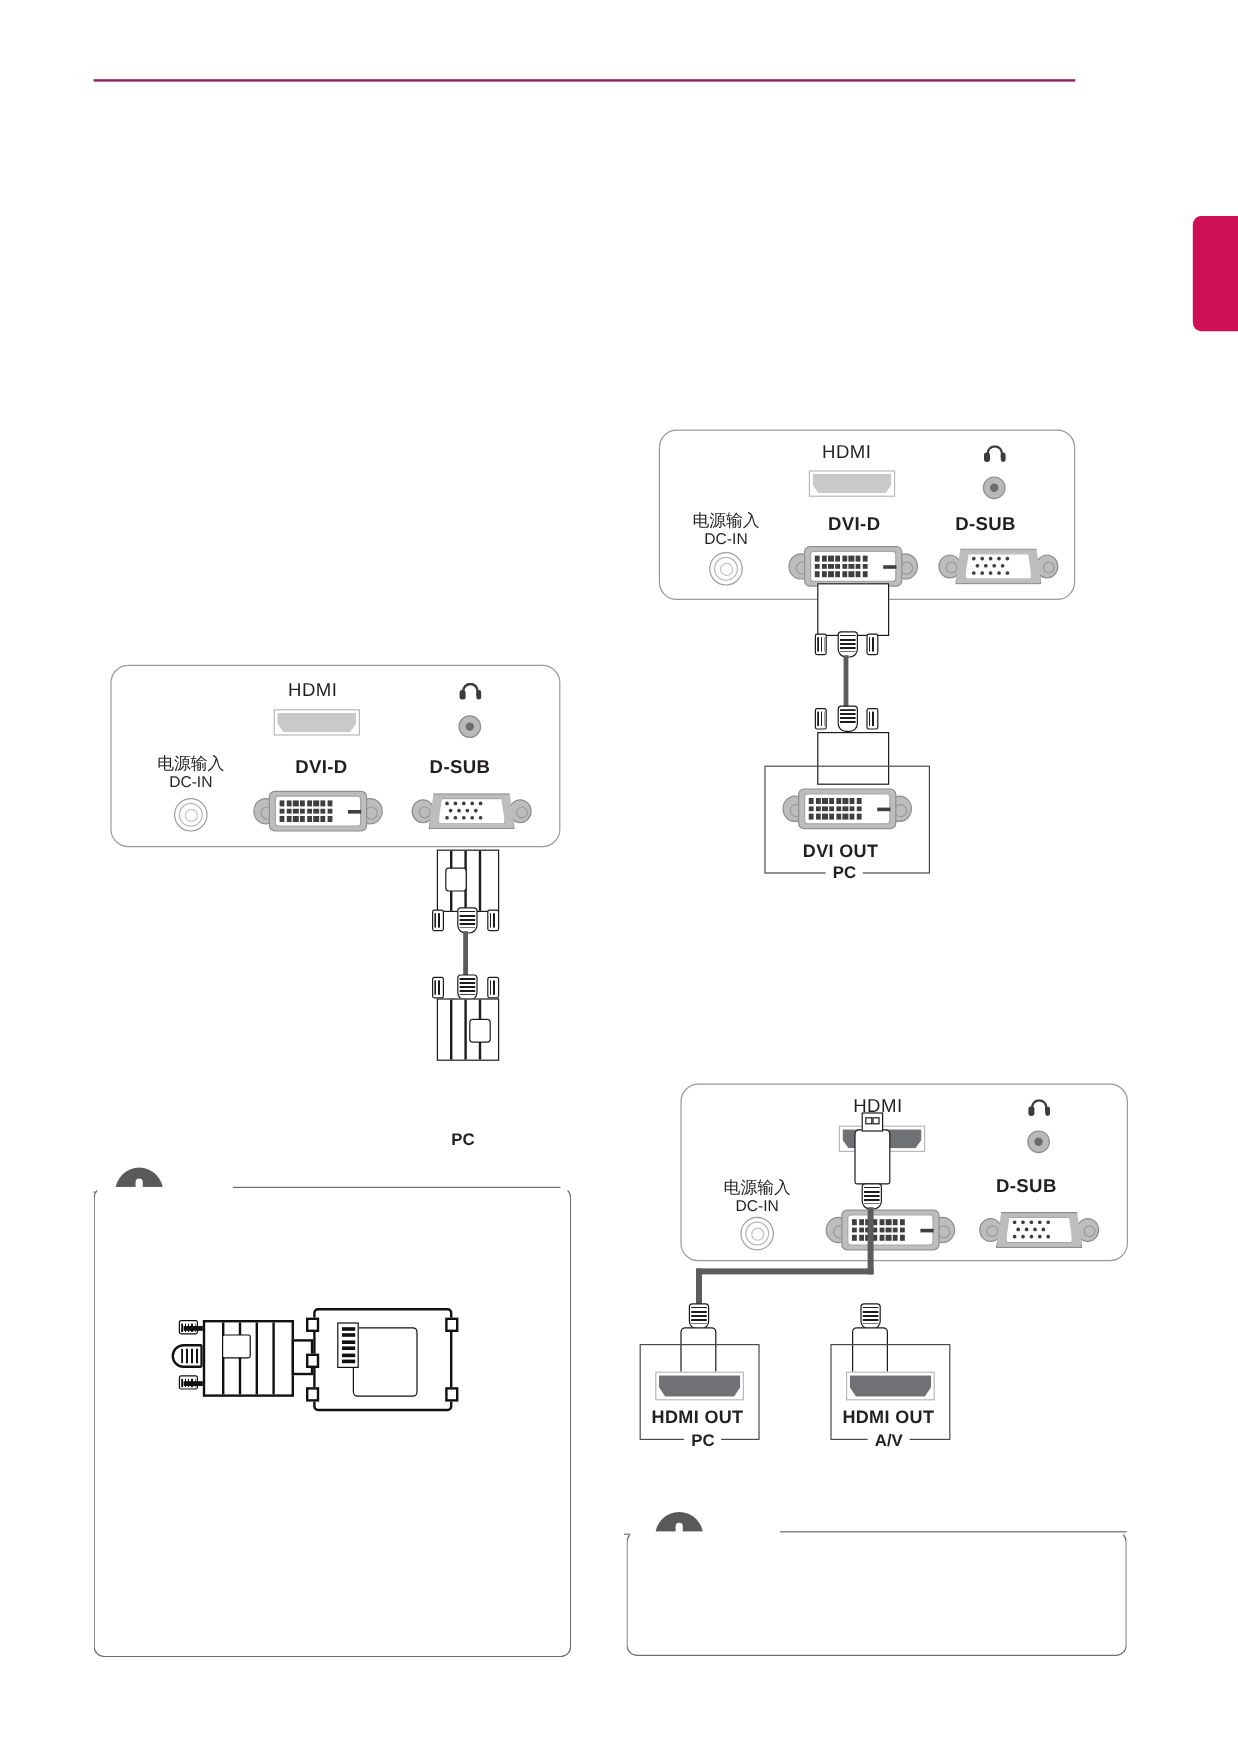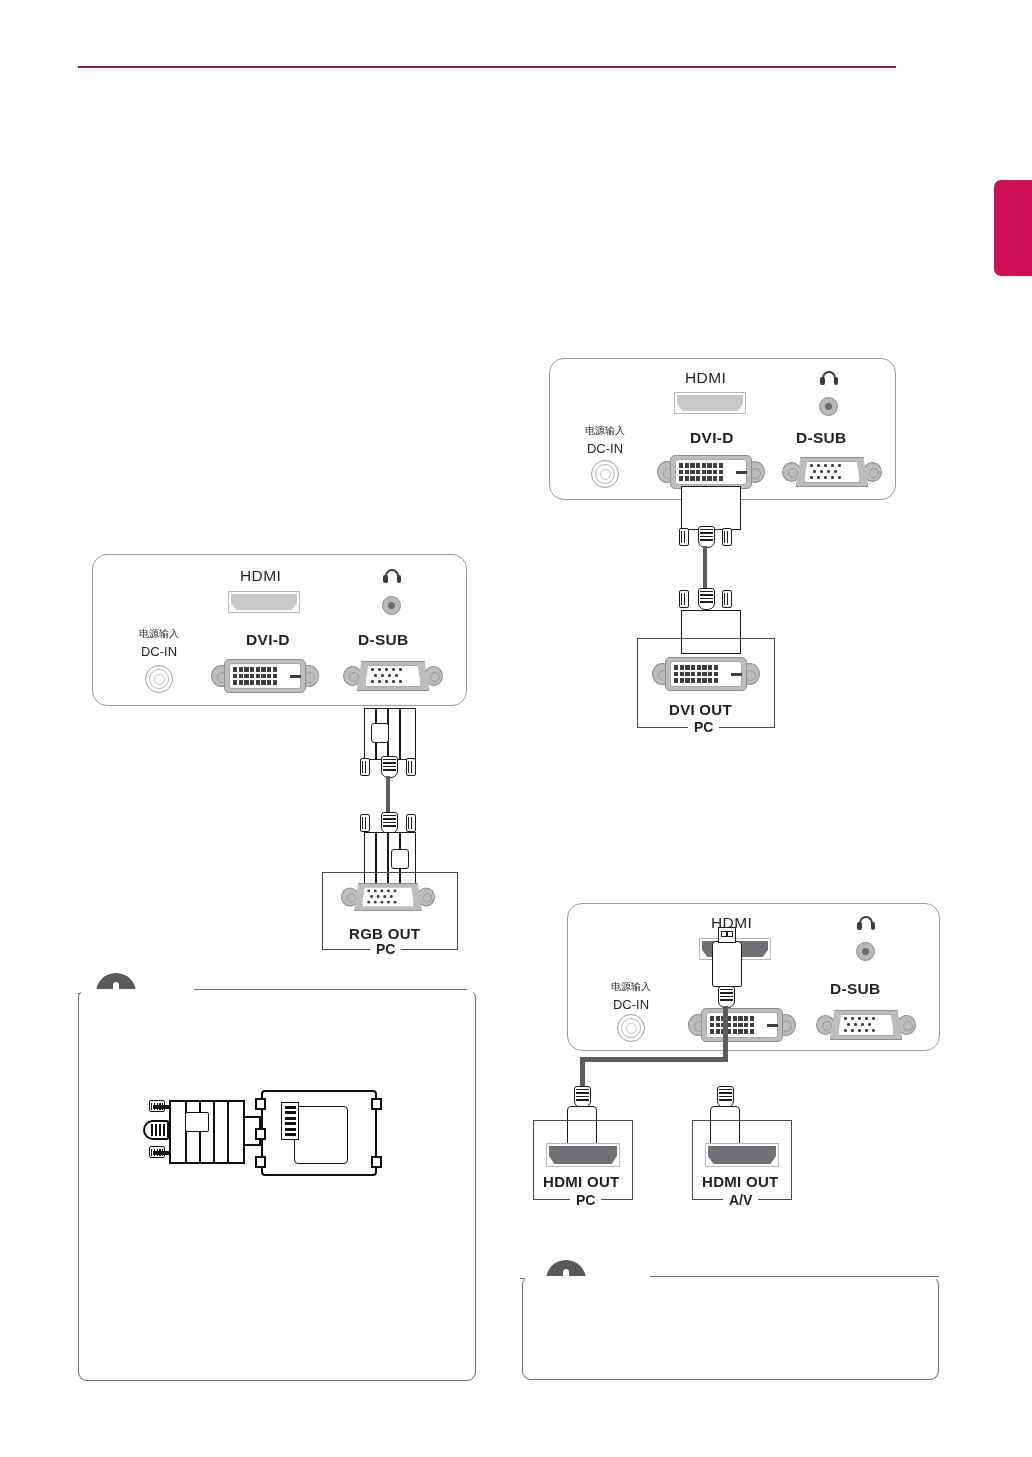--- a/index.html
+++ b/index.html
@@ -22,21 +22,21 @@
   }
 
   
   .panel{
     position:absolute;border:1.6px solid #9a9a9a;border-radius:15px;
     background:#ffffff;box-sizing:border-box;
   }
   .lbl{position:absolute;white-space:nowrap;color:#231f20;}
   .lbl-hdmi{font-size:15.5px;letter-spacing:.4px;}
   .lbl-bold{font-weight:bold;font-size:15.5px;letter-spacing:.3px;}
-  .lbl-cn{font-size:10px;text-align:center;line-height:1.35;}
+  .lbl-cn{font-size:14px;text-align:center;line-height:1.35;}
 
   
   .hdmi-port{position:absolute;width:72px;height:22px;border:1.6px solid #b9b9b9;
     background:#fff;box-sizing:border-box;}
   .hdmi-port i{position:absolute;left:2px;top:2px;right:2px;bottom:2px;
     background:#c9c9c9;
     clip-path:polygon(0 0,100% 0,100% 55%,92% 100%,8% 100%,0 55%);
     display:block;}
   .hdmi-port.dark i{background:#6f7175;}
 
@@ -277,45 +277,20 @@
   <div class="screw" style="left:406px;top:814px;">
       <i></i>
     </div>
   <div class="vga-plug" style="left:364px;top:832px;">
     <span class="ln" style="left:10px"></span>
       <span class="ln" style="left:22px"></span>
       <span class="ln" style="left:34px"></span>
     <span class="win" style="left:26px;top:16px"></span>
   </div>
 
-  <div class="devbox" style="left:322px;top:872px;width:136px;height:78px;">
-    <div class="dsub" style="left:18px;top:8px;transform:scale(.94);transform-origin:left top;">
-      <span class="ear l"></span>
-        <span class="ear r"></span>
-      <span class="body"></span>
-        <span class="inner"></span>
-      <span class="pins">
-        <s style="left:0;top:0"></s>
-          <s style="left:7px;top:0"></s>
-          <s style="left:14px;top:0"></s>
-          <s style="left:21px;top:0"></s>
-          <s style="left:28px;top:0"></s>
-        <s style="left:3px;top:6px"></s>
-          <s style="left:10px;top:6px"></s>
-          <s style="left:17px;top:6px"></s>
-          <s style="left:24px;top:6px"></s>
-        <s style="left:0;top:12px"></s>
-          <s style="left:7px;top:12px"></s>
-          <s style="left:14px;top:12px"></s>
-          <s style="left:21px;top:12px"></s>
-          <s style="left:28px;top:12px"></s>
-      </span>
-    </div>
-    <div class="dev-label" style="left:26px;top:52px;">RGB OUT</div>
-  </div>
   <div class="dev-tag" style="left:370px;top:941px;">PC</div>
 
   <div class="panel" style="left:549px;top:358px;width:347px;height:142px;">
     <div class="lbl lbl-hdmi" style="left:135px;top:10px;">HDMI</div>
     <div class="hdmi-port" style="left:124px;top:33px;">
         <i></i>
       </div>
 
     <div class="hp-icon" style="left:269px;top:12px;">
       <span class="arc"></span>

